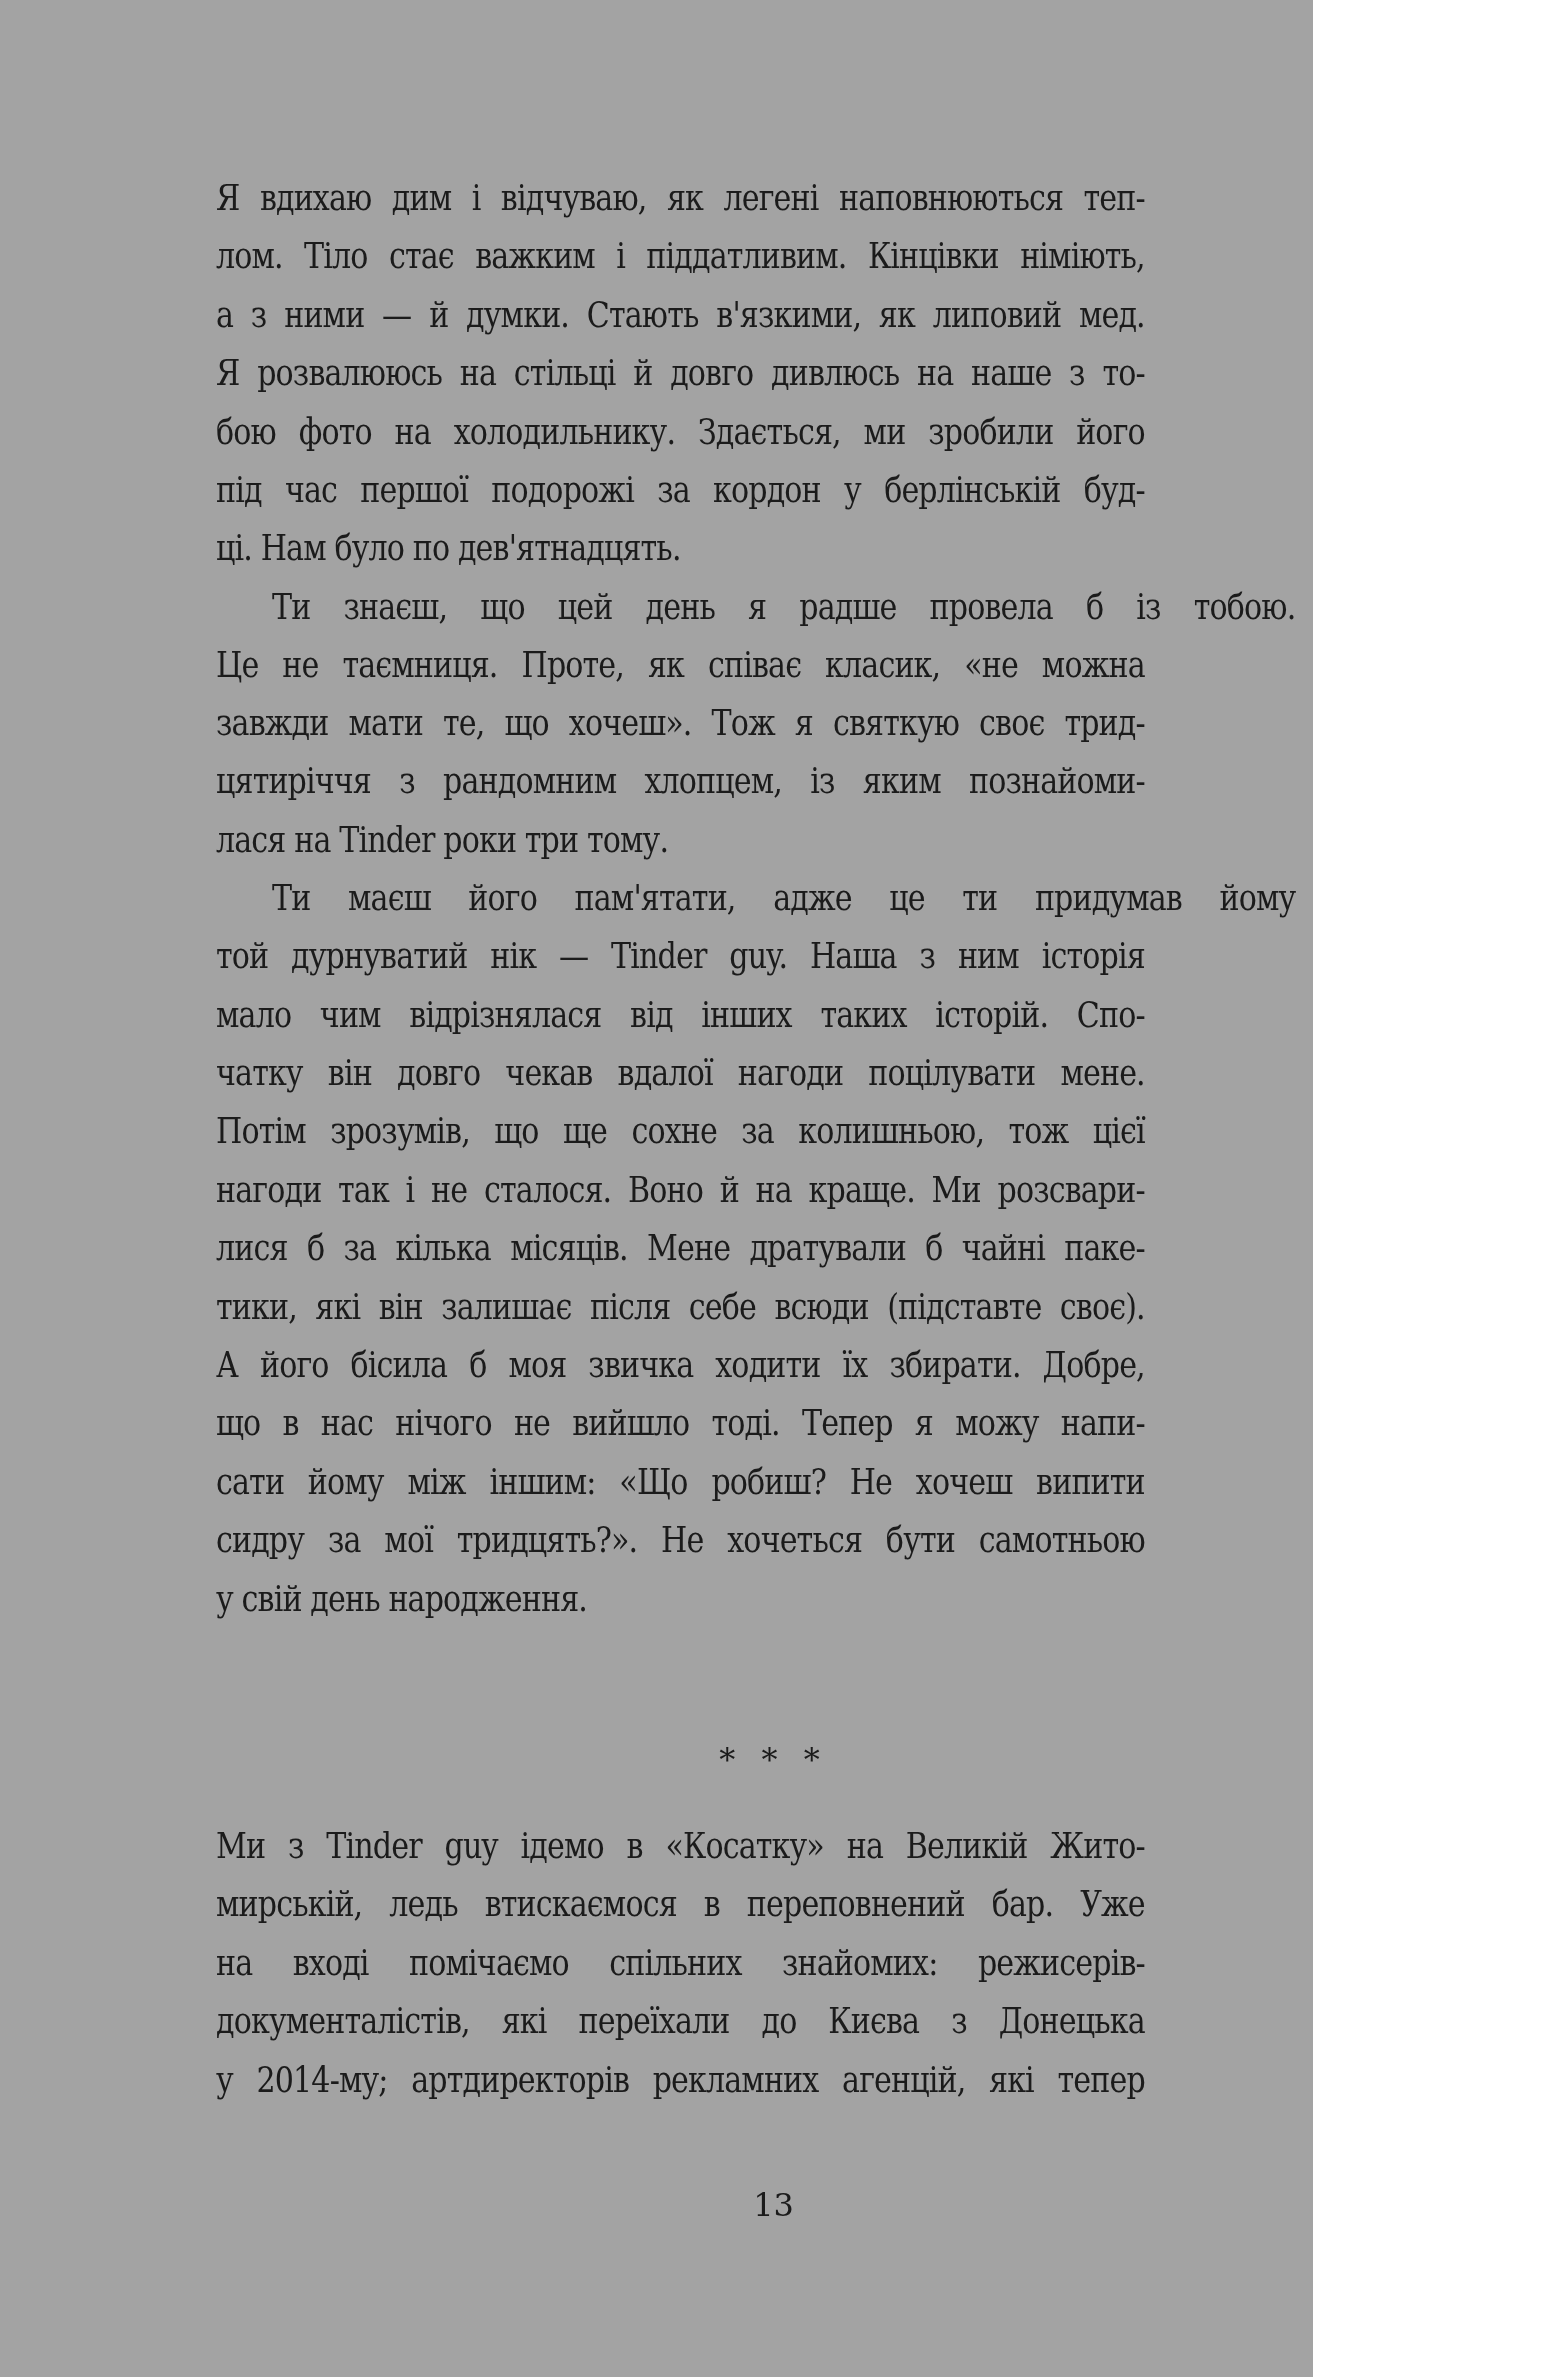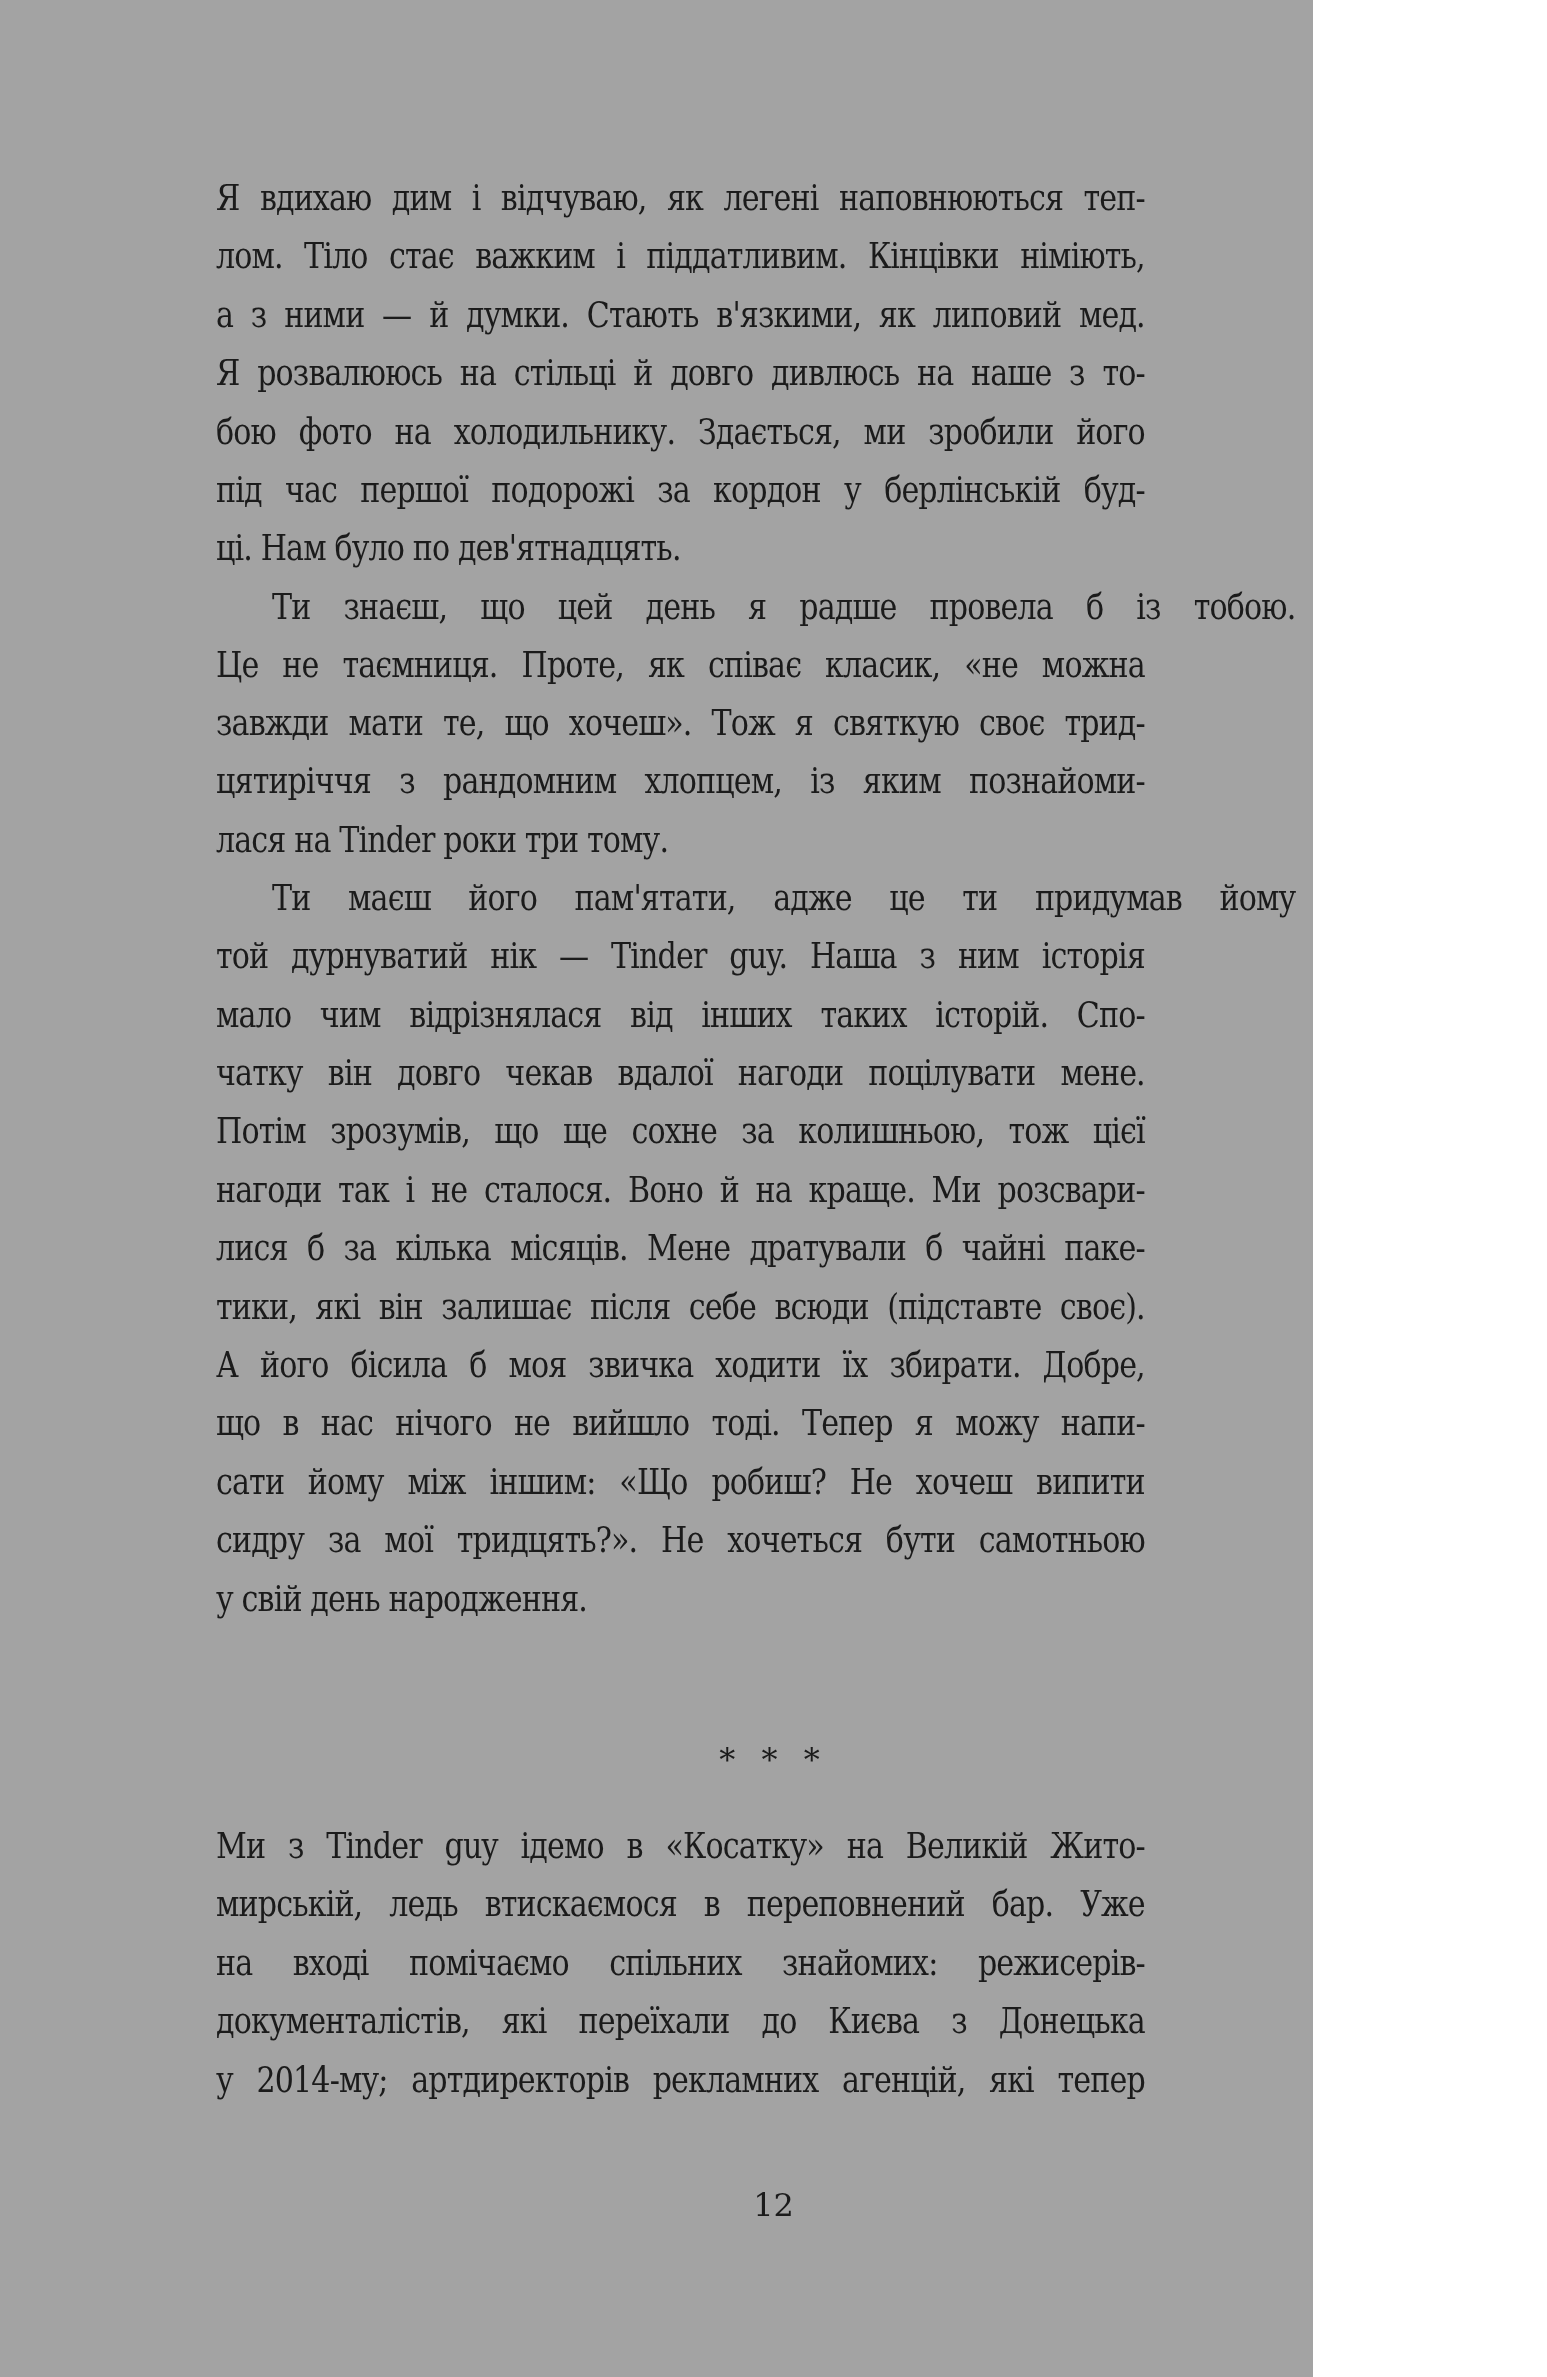--- a/index.html
+++ b/index.html
@@ -62,15 +62,15 @@
   <div class="stars">* * *</div>
 
   <div class="text-block" style="top:1817px;">
     <div class="line" style="top:0px;">Ми з Tinder guy ідемо в «Косатку» на Великій Жито-</div>
     <div class="line" style="top:58px;">мирській, ледь втискаємося в переповнений бар. Уже</div>
     <div class="line" style="top:117px;">на вході помічаємо спільних знайомих: режисерів-</div>
     <div class="line" style="top:175px;">документалістів, які переїхали до Києва з Донецька</div>
     <div class="line" style="top:234px;">у 2014-му; артдиректорів рекламних агенцій, які тепер</div>
   </div>
 
-  <div class="page-number">12</div>
+  <div class="page-number">13</div>
 </div>
 
 
 </body></html>

